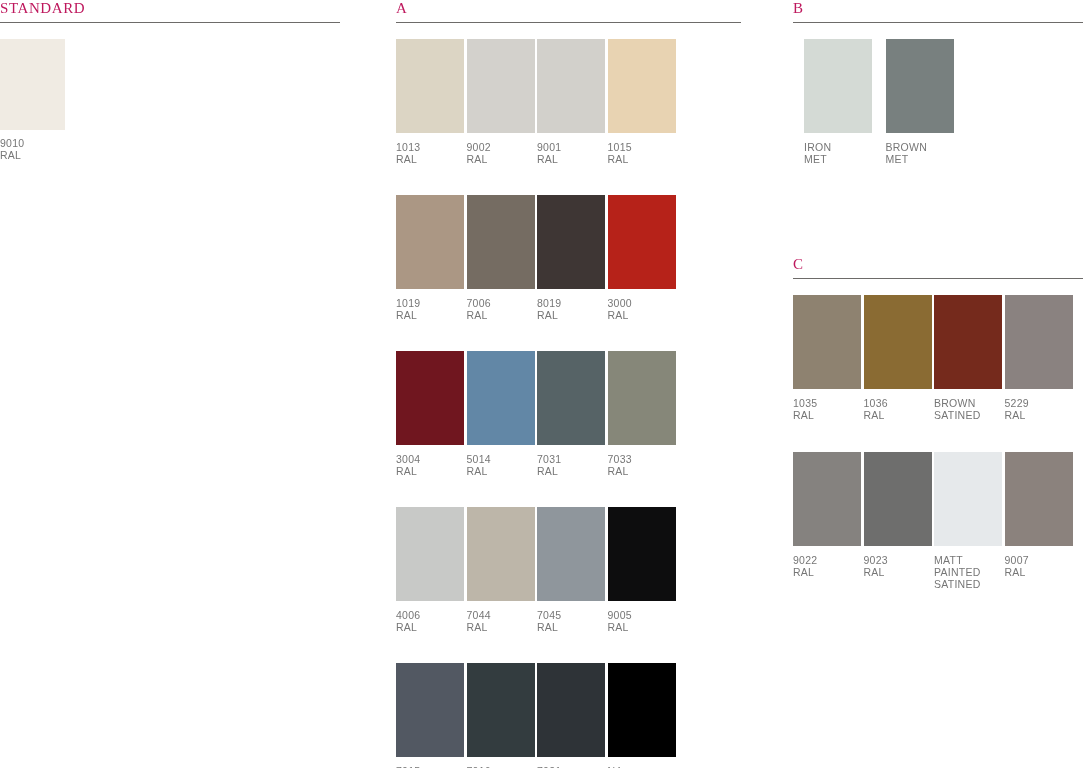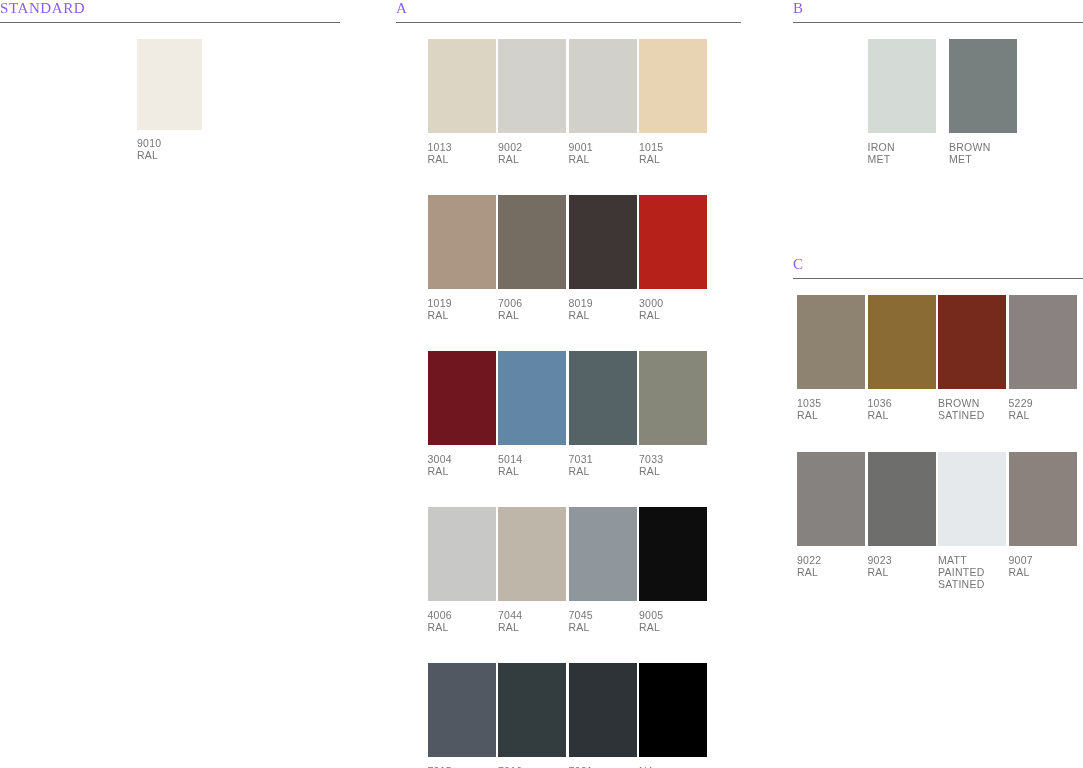--- a/index.html
+++ b/index.html
@@ -29,38 +29,37 @@
   #col-b        { left: 793px; width: 290px; }
   #col-c        { left: 793px; width: 290px; }
 
   .section-head {
     position: relative;
   }
   .section-title {
     font-family: "Liberation Serif", serif;
     font-size: 15px;
     letter-spacing: 0.6px;
-    color: #8b5cf6;
+    color: #be185d;
     line-height: 16px;
     padding-bottom: 6px;
     white-space: nowrap;
   }
   .section-rule {
     height: 1px;
     background: #6d6b69;
     width: 100%;
   }
 
   .swatch-grid {
     margin-top: 16px;
   }
   .swatch-row {
     display: flex;
     align-items: flex-start;
-    justify-content: center;
   }
   .swatch-cell {
     width: 68px;
     margin-right: 1px;
   }
   .swatch-chip {
     width: 68px;
     height: 94px;
     display: block;
   }

